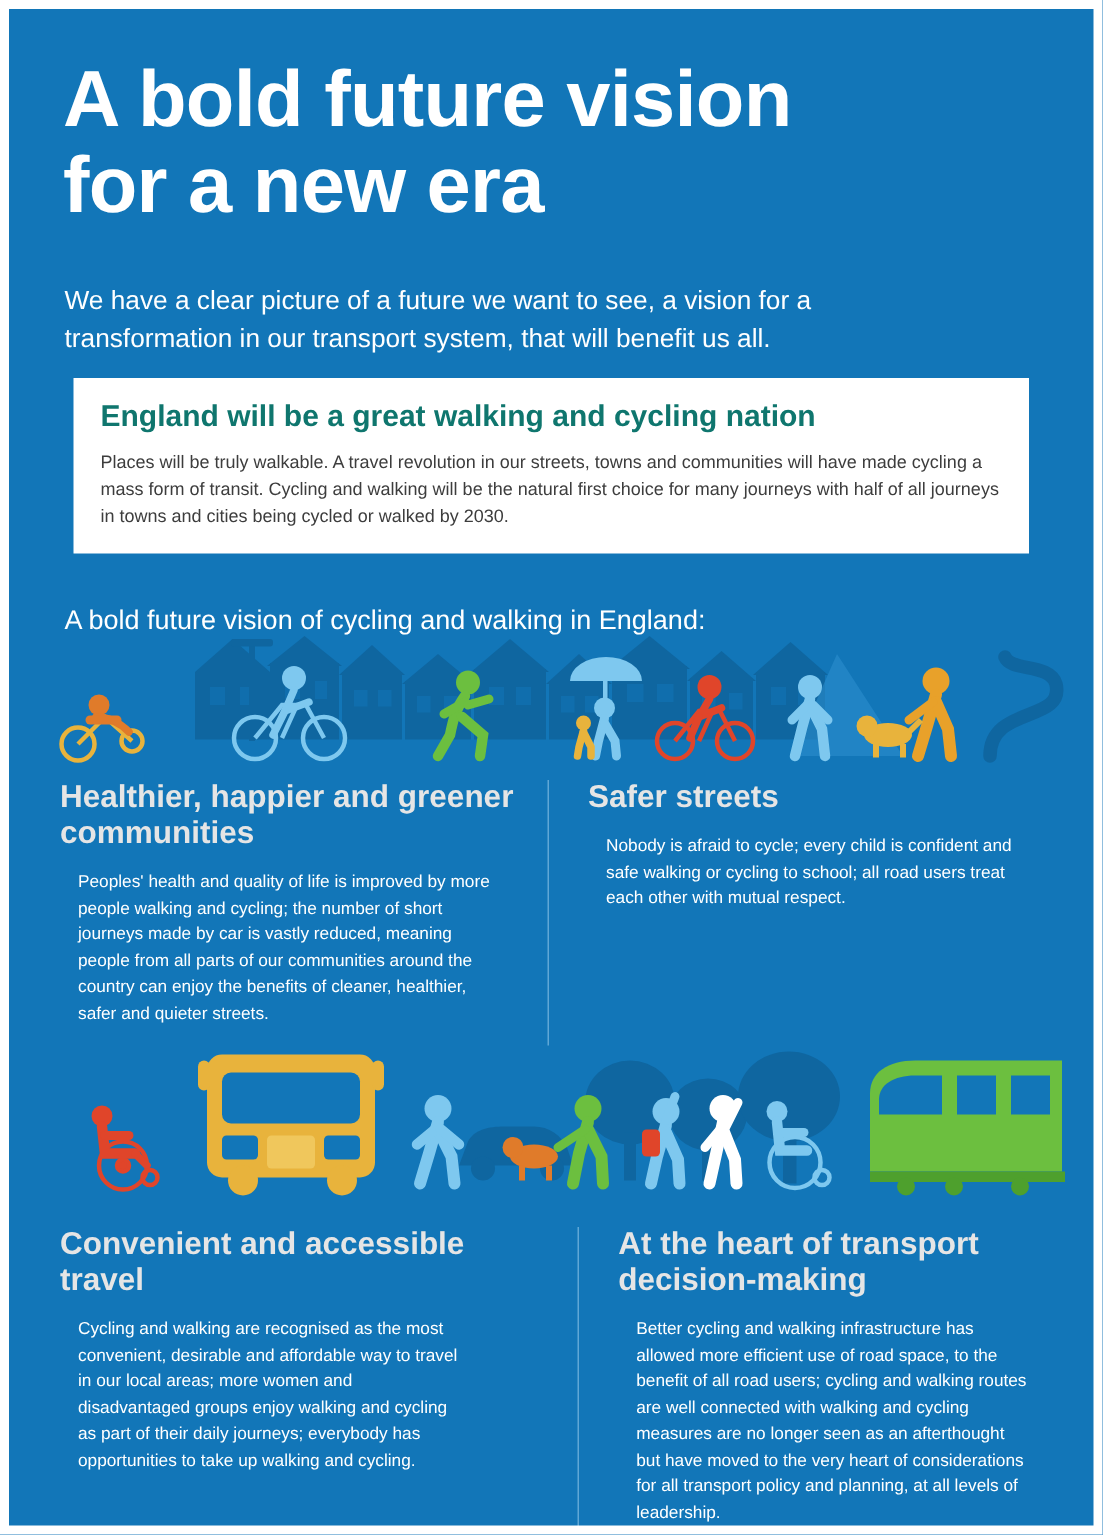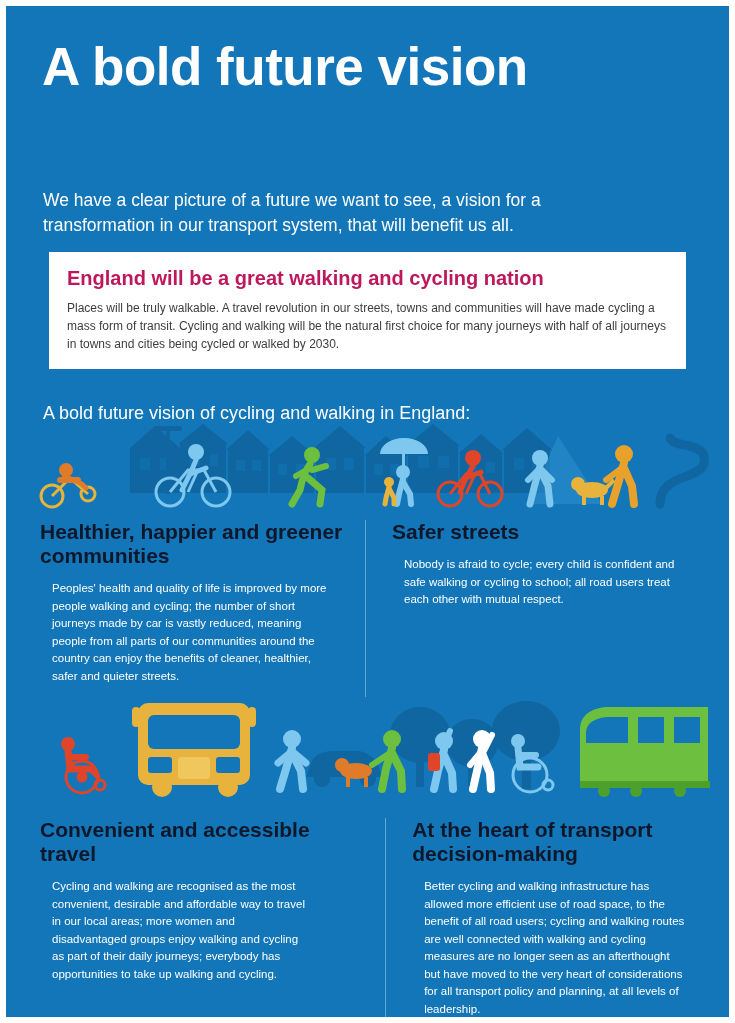--- a/index.html
+++ b/index.html
@@ -66,21 +66,21 @@
   .callout {
     position: absolute;
     left: 49px;
     top: 252px;
     width: 637px;
     background: #ffffff;
     padding: 14px 18px 16px 18px;
     box-sizing: border-box;
   }
   .callout-title {
-    color: #be185d;
+    color: #0f766e;
     font-size: 20px;
     font-weight: bold;
     margin: 0 0 9px 0;
     line-height: 1.2;
   }
   .callout-body {
     color: #3d3d3d;
     font-size: 12px;
     line-height: 1.5;
     margin: 0;
@@ -109,40 +109,41 @@
   }
   .cols-top { left: 40px; top: 520px; width: 660px; }
   .cols-bottom { left: 40px; top: 818px; width: 660px; gap: 40px; }
 
   .col { box-sizing: border-box; }
   .col-left { width: 325px; padding-right: 22px; }
   .col-right { width: 335px; padding-left: 26px; border-left: 1px solid #5fa7d6; }
 
   .col h2 {
     margin: 0 0 10px 0;
-    color: #0f172a;
+    color: #e5e5e5;
     font-size: 21px;
     line-height: 1.15;
     font-weight: bold;
   }
   .col p {
     margin: 12px;
     color: #ffffff;
     font-size: 11.5px;
     line-height: 1.52;
   }
 </style>
 </head>
 <body>
 
 <div class="page">
   <div class="inner">
 
     <h1 class="title">
       <span>A bold future vision</span><br>
+      <span>for a new era</span>
     </h1>
 
     <div class="subtitle">We have a clear picture of a future we want to see, a vision for a transformation in our transport system, that will benefit us all.</div>
 
     <div class="callout">
       <p class="callout-title">England will be a great walking and cycling nation</p>
       <p class="callout-body">Places will be truly walkable. A travel revolution in our streets, towns and communities will have made cycling a mass form of transit. Cycling and walking will be the natural first choice for many journeys with half of all journeys in towns and cities being cycled or walked by 2030.</p>
     </div>
 
     <div class="section-lead">A bold future vision of cycling and walking in England:</div>

